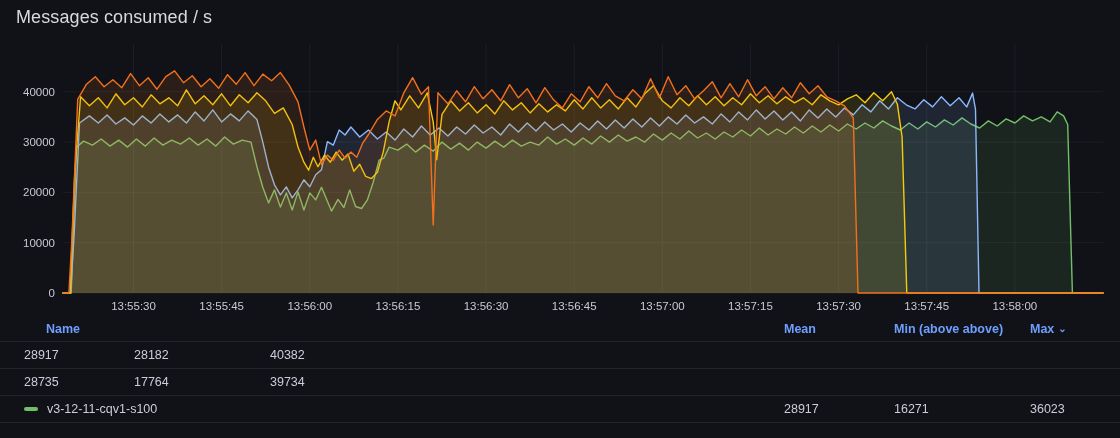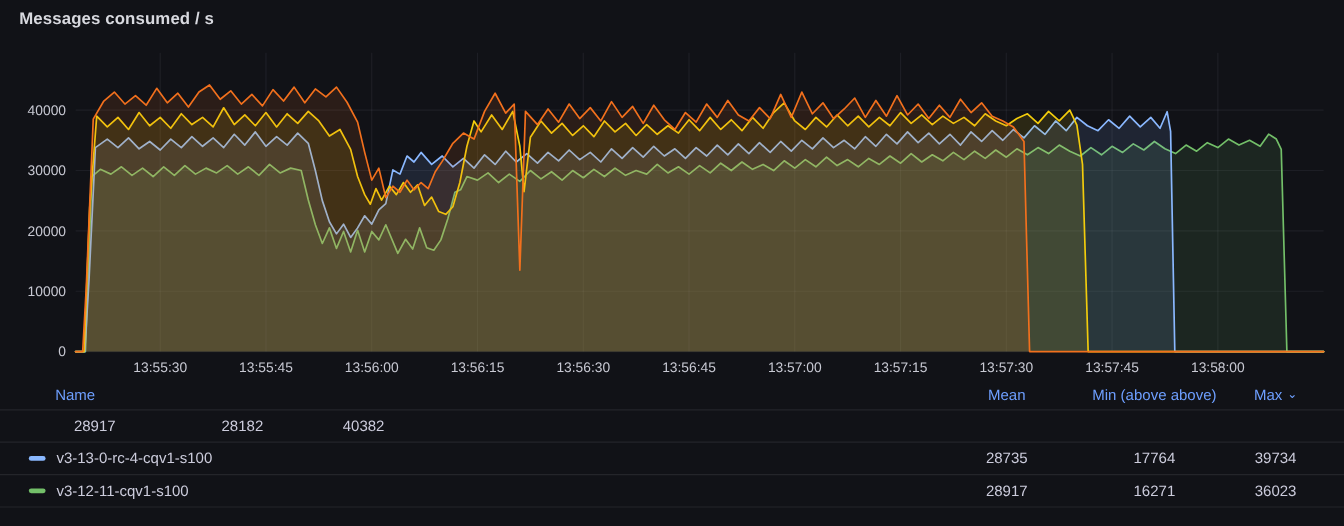--- a/index.html
+++ b/index.html
@@ -4,36 +4,36 @@
 <style>
   html,body{margin:0;padding:0}
   body{
     width:1120px;height:438px;overflow:hidden;position:relative;
     background:#111217;color:#CCCCDC;
     font-family:"Liberation Sans",sans-serif;
     -webkit-font-smoothing:antialiased;
   }
   .panel-title{
     position:absolute;top:7px;left:16px;
-    font-size:14px;font-weight:700;color:#D8D9DF;letter-spacing:.1px;
+    font-size:18px;font-weight:400;color:#D8D9DF;letter-spacing:.1px;
   }
   #chart-wrap{position:absolute;top:0;left:0;width:1120px;height:316px}
   svg{display:block}
   .legend{position:absolute;top:316px;left:0;width:1120px;font-size:12.5px}
   .lg-header,.lg-row{
     display:flex;align-items:center;padding:0 24px;
     border-bottom:1px solid rgba(204,204,220,.10);
   }
-  .lg-header{height:25px;color:#6E9FFF;font-weight:400}
+  .lg-header{height:25px;color:#6E9FFF;font-weight:700}
   .lg-row{height:26px}
   .col-name{flex:1;display:flex;align-items:center;gap:9px;min-width:0}
   .lg-header .col-name{padding-left:22px}
   .series-name{color:#CCCCDC;cursor:pointer;white-space:nowrap}
   .swatch{width:14px;height:4px;border-radius:2px;flex:0 0 auto;cursor:pointer}
-  .col-num{width:110px;text-align:center;color:#CCCCDC;font-variant-numeric:tabular-nums}
+  .col-num{width:110px;text-align:left;color:#CCCCDC;font-variant-numeric:tabular-nums}
   .col-min{width:136px}
   .col-max{width:66px}
   .lg-header .col-num{color:#6E9FFF;cursor:pointer}
   .sort-icon{font-size:10px;margin-left:4px;display:inline-block;transform:translateY(-1px)}
 </style>
 </head>
 <body>
 
 <div class="panel-title">Messages consumed / s</div>
 
@@ -93,24 +93,20 @@
       <span>Max</span><span class="sort-icon">⌄</span>
     </div>
   </div>
   <div id="legend-rows">
       <div class="lg-row">
         <div class="col-num">28917</div>
         <div class="col-num col-min">28182</div>
         <div class="col-num col-max">40382</div>
       </div>
       <div class="lg-row">
-        <div class="col-name">
-          <span class="swatch" style="background: rgb(138, 184, 255);"></span>
-          <span class="series-name">v3-13-0-rc-4-cqv1-s100</span>
-        </div>
         <div class="col-num">28735</div>
         <div class="col-num col-min">17764</div>
         <div class="col-num col-max">39734</div>
       </div>
       <div class="lg-row">
         <div class="col-name">
           <span class="swatch" style="background: rgb(115, 191, 105);"></span>
           <span class="series-name">v3-12-11-cqv1-s100</span>
         </div>
         <div class="col-num">28917</div>

